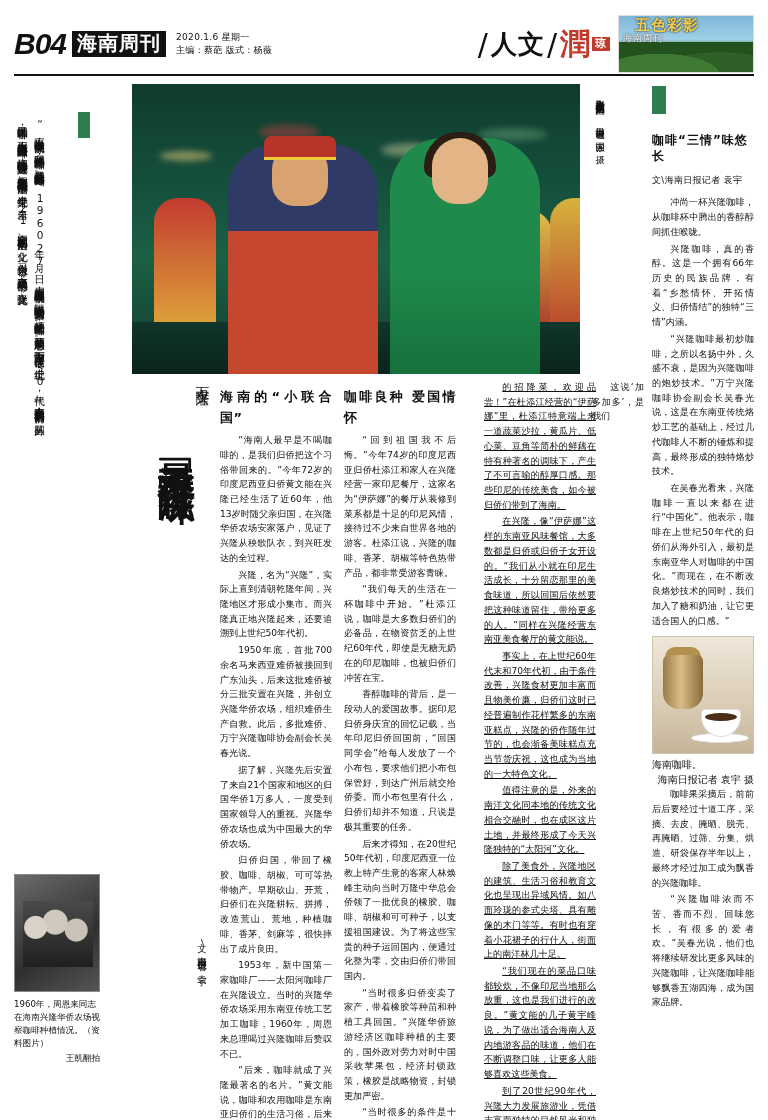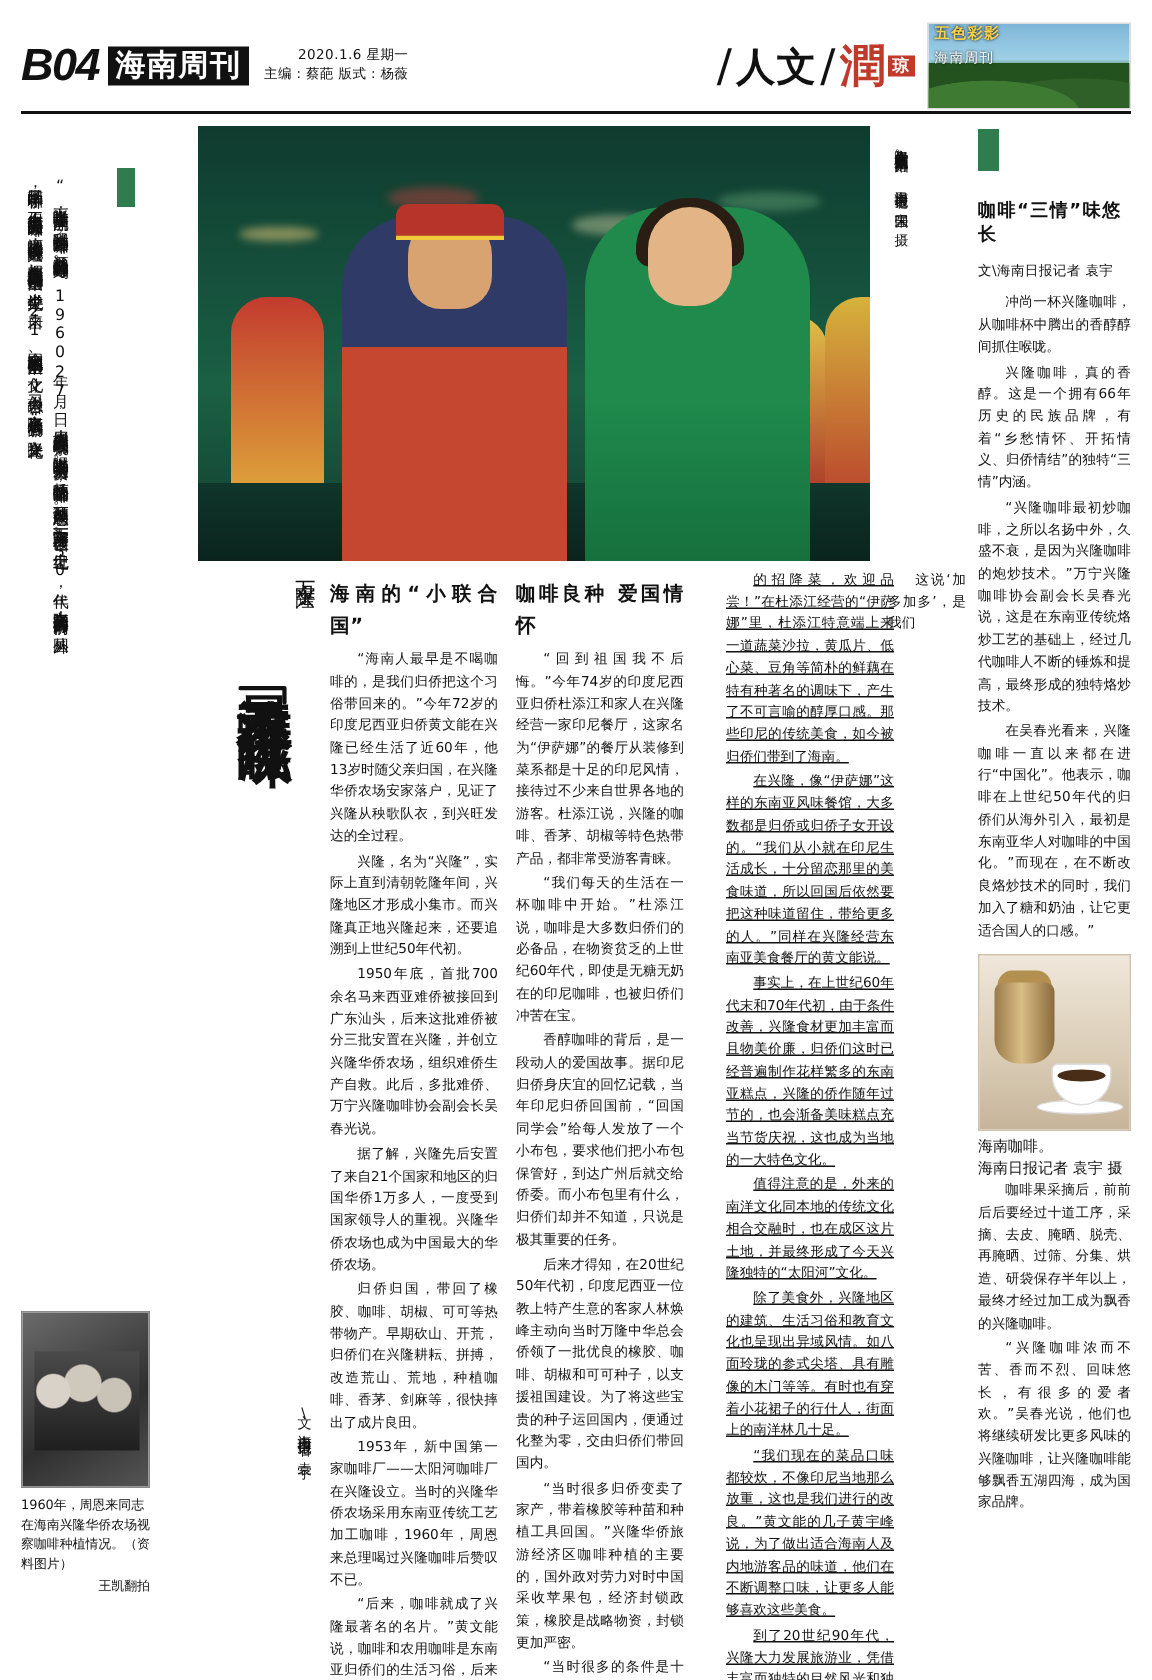--- a/index.html
+++ b/index.html
@@ -49,21 +49,20 @@
     letter-spacing: 1px;
     line-height: 1.05;
   }
   .mh-meta {
     margin-left: 10px;
     font-size: 9px;
     line-height: 1.45;
     color: #111;
     border-left: 0px;
     padding-left: 0px;
-    text-align: right;
   }
   .mh-meta .row1 { letter-spacing: 0.3px; }
   .mh-meta .row2 { letter-spacing: 0.3px; }
   .mh-flex { flex: 1; }
   .mh-section {
     display: flex; align-items: center;
     font-size: 26px; font-weight: bold;
     letter-spacing: 1px;
   }
   .mh-section .slash { font-weight: normal; font-size: 30px; margin: 0 2px; }
@@ -78,22 +77,22 @@
   }
   .mh-banner {
     width: 136px; height: 58px;
     margin-left: 8px;
     position: relative;
     overflow: hidden;
     border: 1px solid #ddd;
     background: linear-gradient(180deg,#7fb6d8 0%, #9fd0e6 42%, #4f7d3a 55%, #2e5a24 100%);
   }
   .mh-banner .bnr-title {
-    position: absolute; left: 4px; top: 2px;
-    color: #f5d14e; font-size: 10px; font-weight: bold;
+    position: absolute; left: 16px; top: 2px;
+    color: #f5d14e; font-size: 15px; font-weight: bold;
     text-shadow: 0 0 2px #000;
     line-height: 1.05;
     letter-spacing: 1px;
   }
   .mh-banner .bnr-sub {
     position: absolute; left: 4px; top: 16px;
     color: #fff; font-size: 9px;
     text-shadow: 0 0 2px #000;
     letter-spacing: 1px;
   }
@@ -291,21 +290,21 @@
   }
   .side-photo .saucer {
     position:absolute; right:4px; bottom:10px; width:58px; height:10px;
     background:#fff; border-radius: 50%; border:1px solid #ddd;
   }
   .side-photo .brew {
     position:absolute; right:16px; bottom:32px; width:32px; height:8px;
     background:#4a2d17; border-radius: 50%;
   }
   .side-cap { font-size: 10px; line-height:1.5; }
-  .side-cap .by { display:block; text-align: left; }
+  .side-cap .by { display:block; text-align: right; }
 </style>
 </head>
 <body>
 
 <div class="page">
 
   <div class="masthead">
     <span class="mh-pagenum">B04</span>
     <span class="mh-logo">海南周刊</span>
     <div class="mh-meta">

